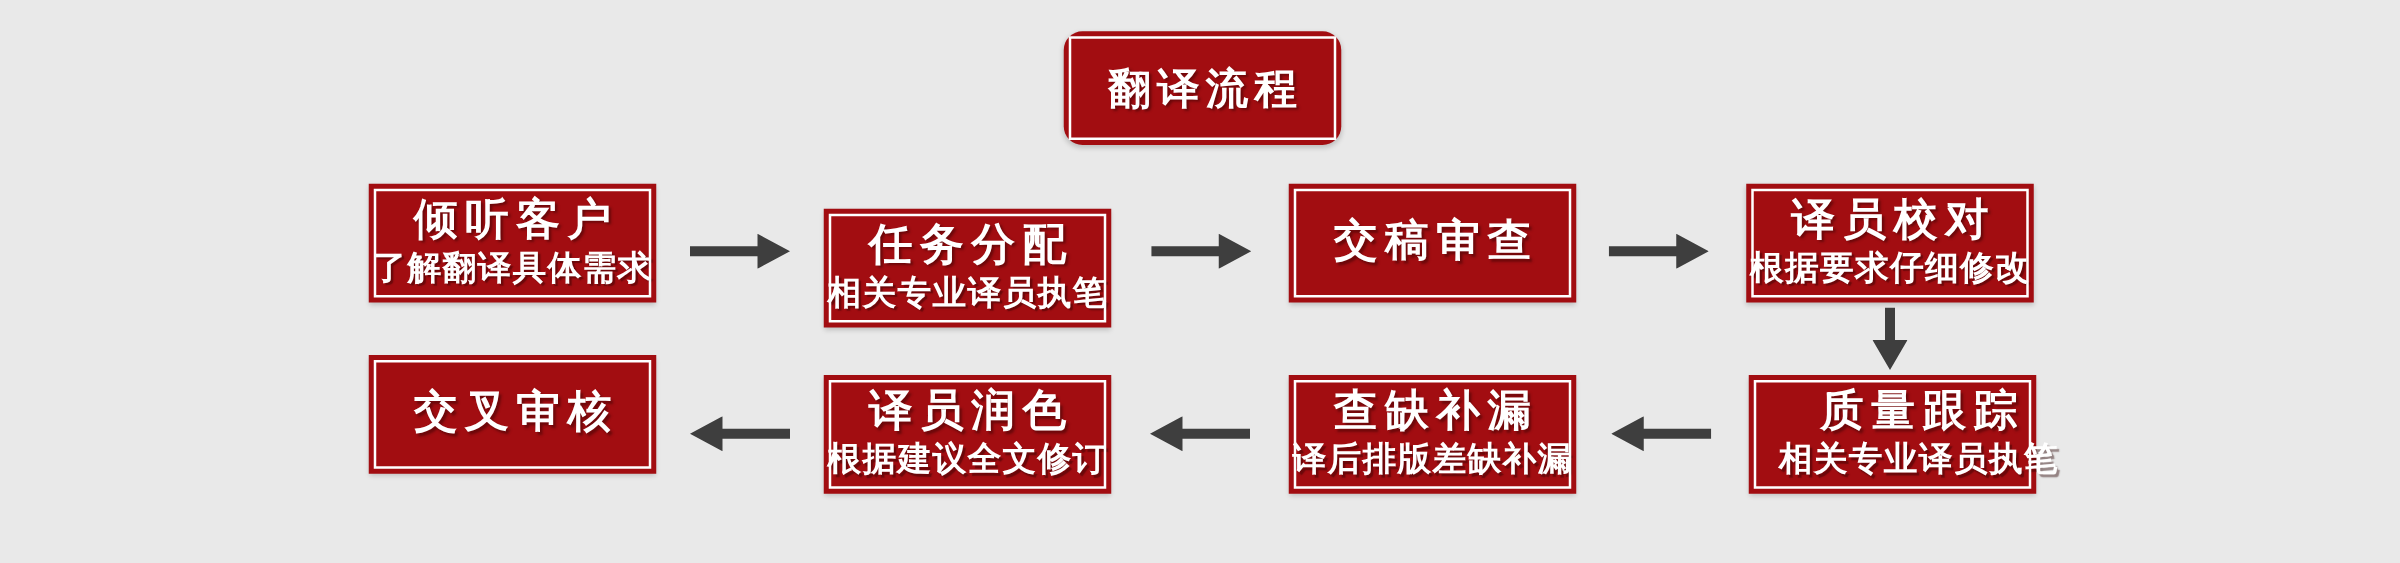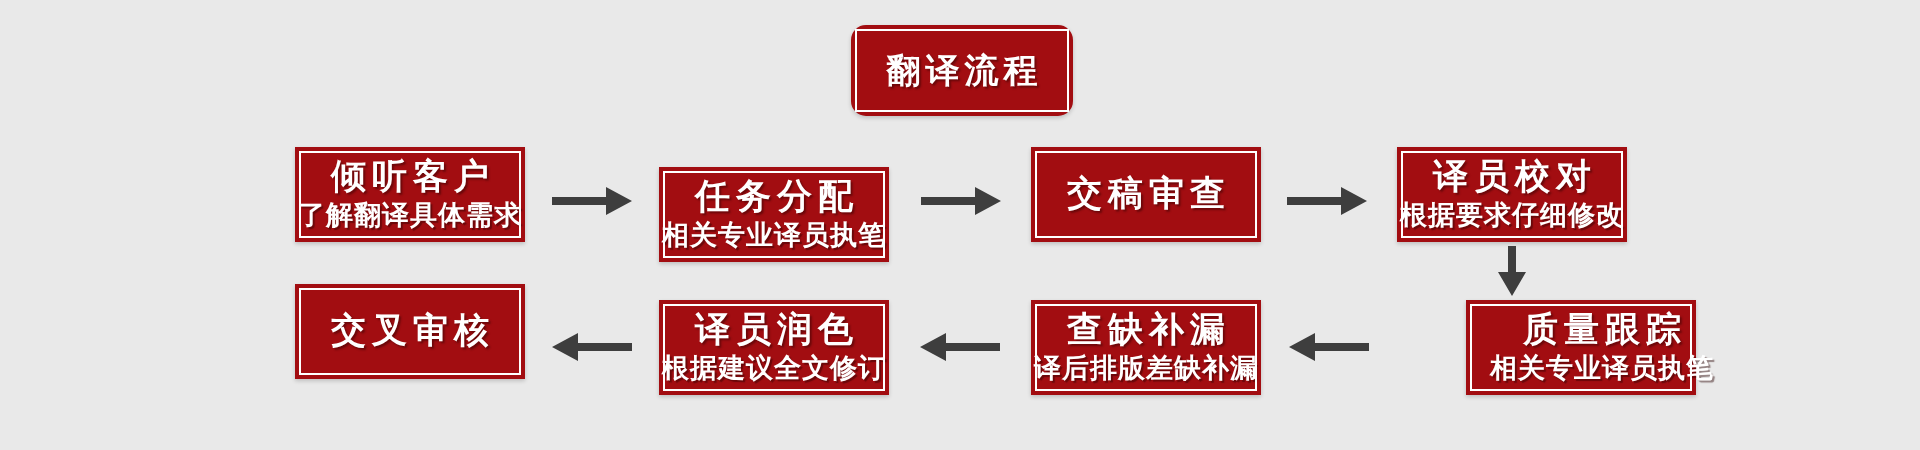--- a/index.html
+++ b/index.html
@@ -106,21 +106,21 @@
 
   <div class="box step" style="left:1031px; top:147px;">
     <div class="step-title">交稿审查</div>
   </div>
 
   <div class="box step" style="left:1397px; top:147px;">
     <div class="step-title">译员校对</div>
     <div class="step-subtitle">根据要求仔细修改</div>
   </div>
 
-  <div class="box step" style="left:1466px; top:300px;padding-left:48px;">
+  <div class="box step" style="left:1399px; top:300px;padding-left:48px;">
     <div class="step-title">质量跟踪</div>
     <div class="step-subtitle">相关专业译员执笔</div>
   </div>
 
   <div class="box step" style="left:1031px; top:300px;">
     <div class="step-title">查缺补漏</div>
     <div class="step-subtitle">译后排版差缺补漏</div>
   </div>
 
   <div class="box step" style="left:659px; top:300px;">

